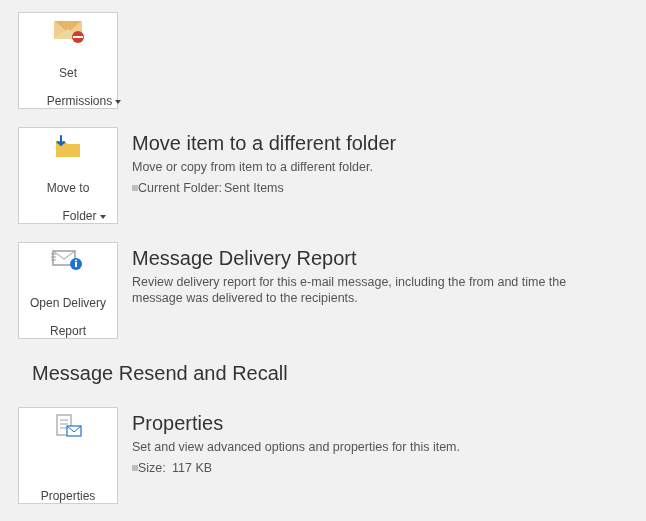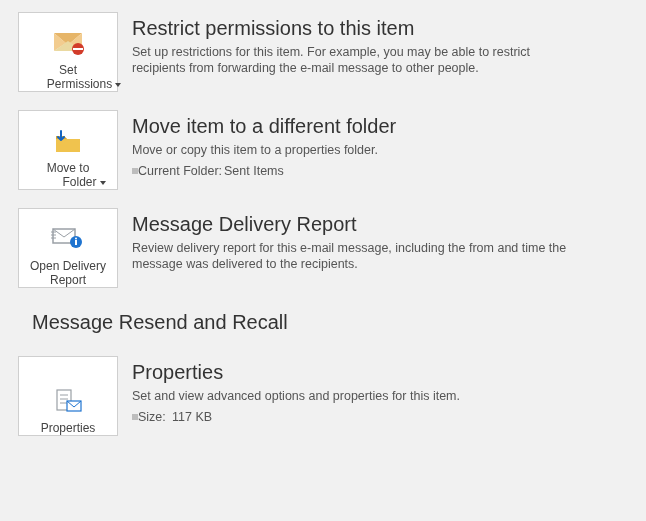--- a/index.html
+++ b/index.html
@@ -15,28 +15,28 @@
     box-sizing: border-box;
     padding: 12px 18px 12px 18px;
   }
   .row {
     display: flex;
     align-items: flex-start;
     margin-bottom: 18px;
   }
   .tile {
     width: 100px;
-    height: 80px;
+    height: 97px;
     background: #ffffff;
     border: 1px solid #cfcfcf;
     box-sizing: border-box;
     display: flex;
     flex-direction: column;
     align-items: center;
-    justify-content: flex-end;
+    justify-content: space-between;
     text-align: center;
     font-size: 12px;
     line-height: 14px;
     color: #444;
     cursor: pointer;
     flex: 0 0 100px;
   }
   .tile .icon-slot {
     height: 28px;
     margin-top: 4px;
@@ -113,44 +113,40 @@
           <circle cx="26" cy="18" r="6" fill="#d23c2a"></circle>
           <rect x="21" y="17" width="10" height="2" fill="#ffffff"></rect>
         </svg>
       </div>
       <div>Set</div>
       <div class="label-line">
         <span>Permissions</span>
         <span class="caret"></span>
       </div>
     </div>
-    <div class="desc">
-      <h2>Restrict permissions to this item</h2>
-      <p>Set up restrictions for this item. For example, you may be able to restrict recipients from forwarding the e-mail message to other people.</p>
-    </div>
   </div>
 
   <div class="row">
     <div class="tile">
       <div class="icon-slot">
         <svg width="32" height="26" viewBox="0 0 32 26">
           <path d="M4 8 L12 8 L15 11 L28 11 L28 24 L4 24 Z" fill="#f0c34e"></path>
           <path d="M4 8 L12 8 L15 11 L4 11 Z" fill="#d8a733"></path>
           <path d="M9 3 L9 12 L6 9 M9 12 L12 9" stroke="#1564c0" stroke-width="2" fill="none" stroke-linecap="round" stroke-linejoin="round"></path>
         </svg>
       </div>
       <div>Move to</div>
       <div class="label-line">
         <span>Folder</span>
         <span class="caret"></span>
       </div>
     </div>
     <div class="desc">
       <h2>Move item to a different folder</h2>
-      <p>Move or copy this item to a properties folder.</p>
+      <p>Move or copy from item to a different folder.</p>
       <div class="meta-line">
         <span class="bullet"></span>
         <span class="meta-label">Current Folder:</span>
         <span>Sent Items</span>
       </div>
     </div>
   </div>
 
   <div class="row">
     <div class="tile">

